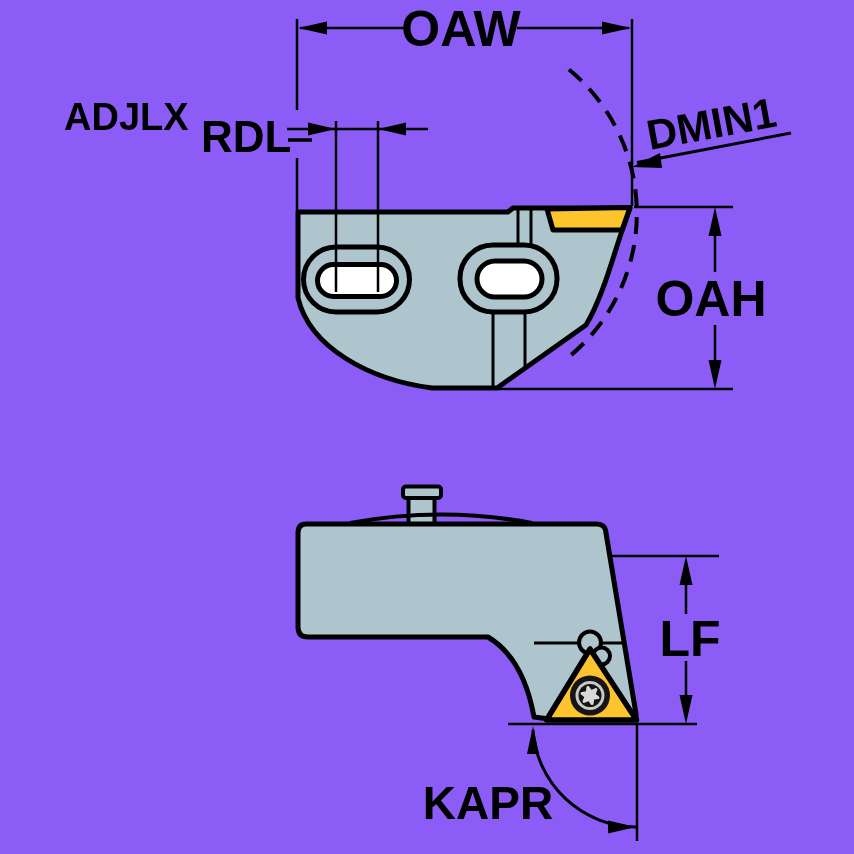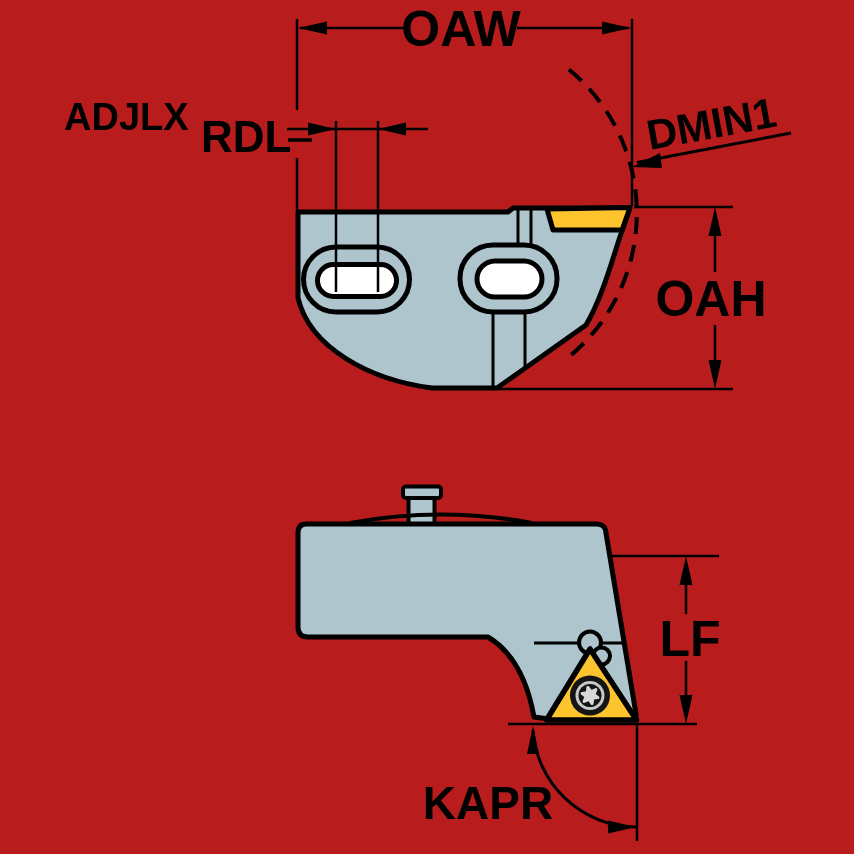--- a/index.html
+++ b/index.html
@@ -1,16 +1,16 @@
 <!DOCTYPE html>
 <html><head>
 <meta charset="utf-8">
 <style>
   html,body{margin:0;padding:0;background:#ffffff;}
-  .stage{position:relative;width:854px;height:854px;background:#b91c1c;overflow:hidden;}
+  .stage{position:relative;width:854px;height:854px;background:#8b5cf6;overflow:hidden;}
   svg{display:block;}
   text{font-family:"Liberation Sans","DejaVu Sans",sans-serif;font-weight:bold;fill:#000000;}
   .med{stroke:#000000;stroke-width:3;fill:none;}
   .dim{stroke:#000000;stroke-width:2.5;fill:none;}
   .arrow{fill:#000000;stroke:none;}
 </style>
 </head>
 <body>
 
 <div class="stage">

